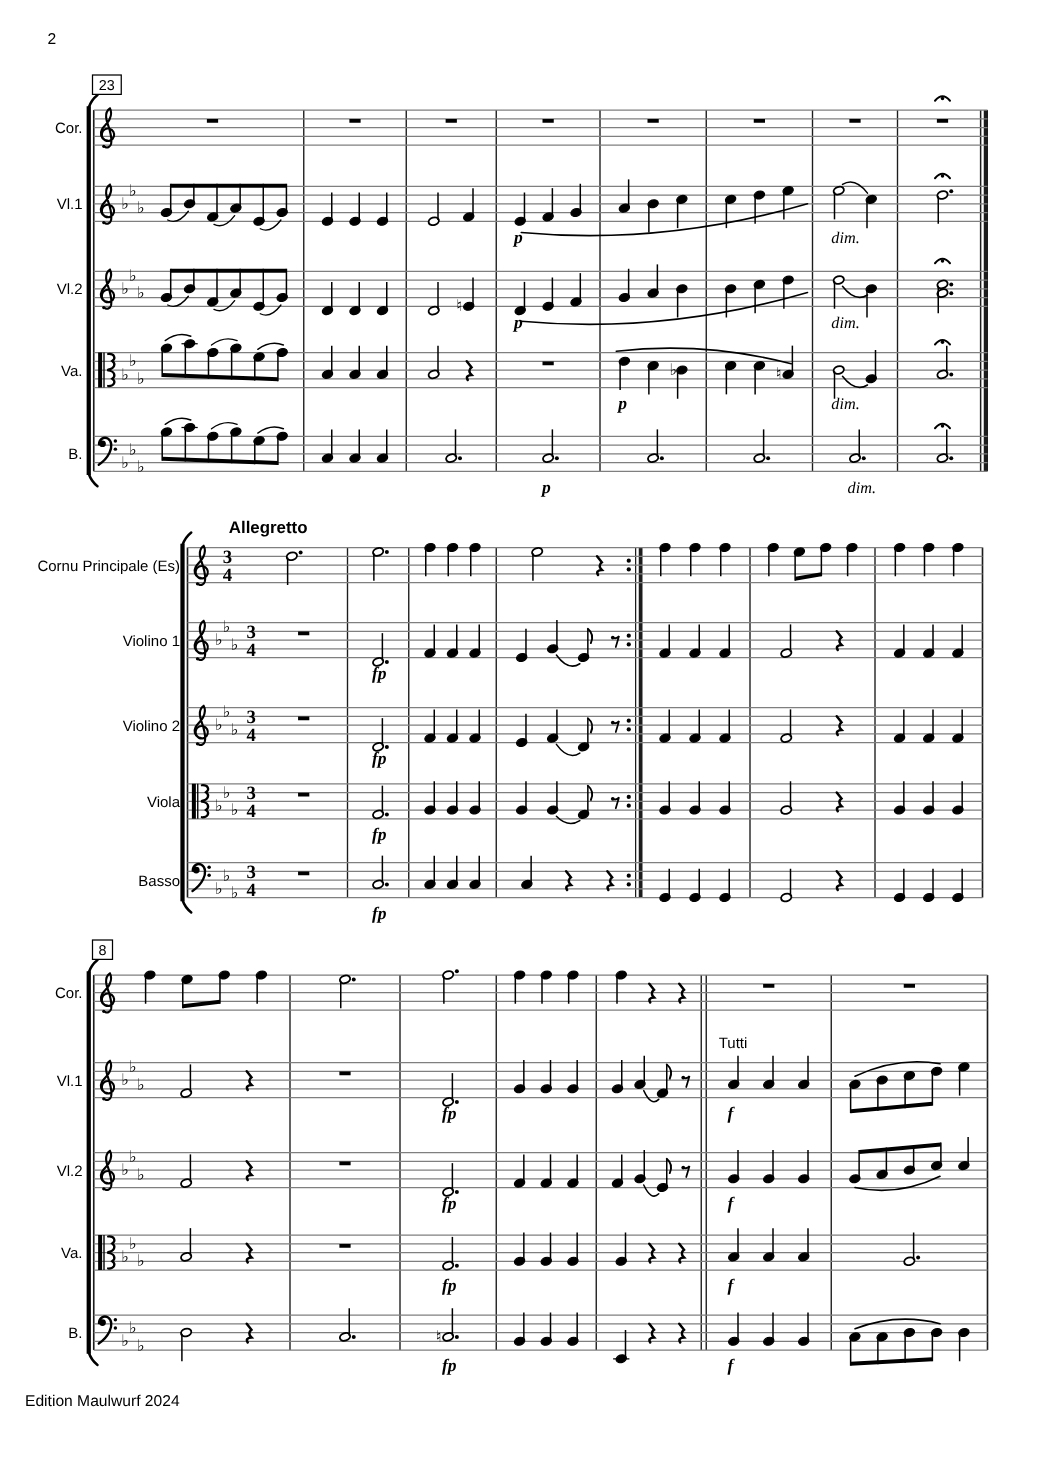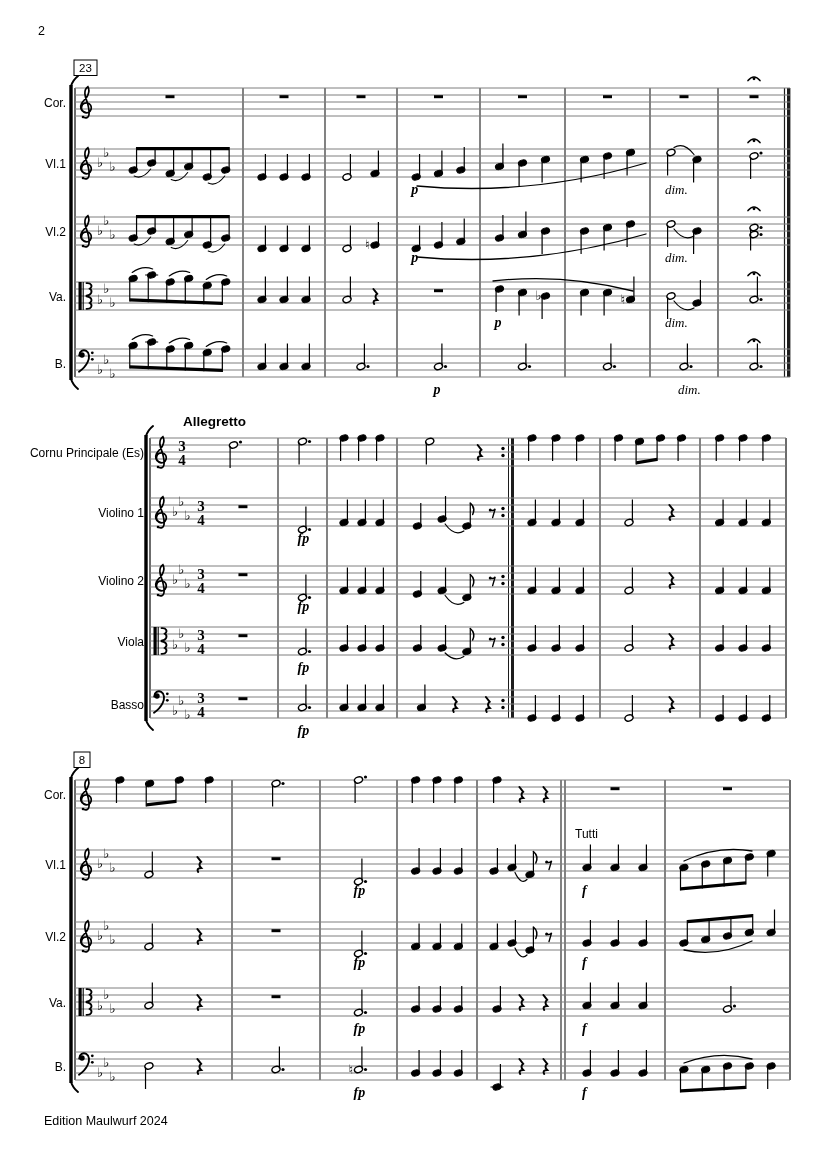--- a/index.html
+++ b/index.html
@@ -1,19 +1,19 @@
 <!DOCTYPE html>
 <html><head>
 <meta charset="utf-8">
 <style>
   html,body{margin:0;padding:0;background:#fff;}
   .page{position:relative;width:832px;height:1169px;background:#ffffff;overflow:hidden;
         font-family:"Liberation Sans",sans-serif;color:#000;}
   .pagenum{position:absolute;left:38px;top:24px;font-size:12.5px;}
-  .footer{position:absolute;left:44px;top:1114px;font-size:12.5px;}
+  .footer{position:absolute;left:20px;top:1114px;font-size:12.5px;}
   svg.score{position:absolute;left:0;top:0;}
   text{fill:#000;}
   .lbl{font:12px "Liberation Sans",sans-serif;}
   .dyn{font:italic bold 14px "Liberation Serif",serif;}
   .dim{font:italic 13px "Liberation Serif",serif;}
   .tempo{font:bold 13.5px "Liberation Sans",sans-serif;}
   .reh{font:11.5px "Liberation Sans",sans-serif;}
   .abv{font:12px "Liberation Sans",sans-serif;}
   .acc{font:13px "DejaVu Sans",sans-serif;}
   .ts{font:bold 15px "Liberation Serif",serif;}

